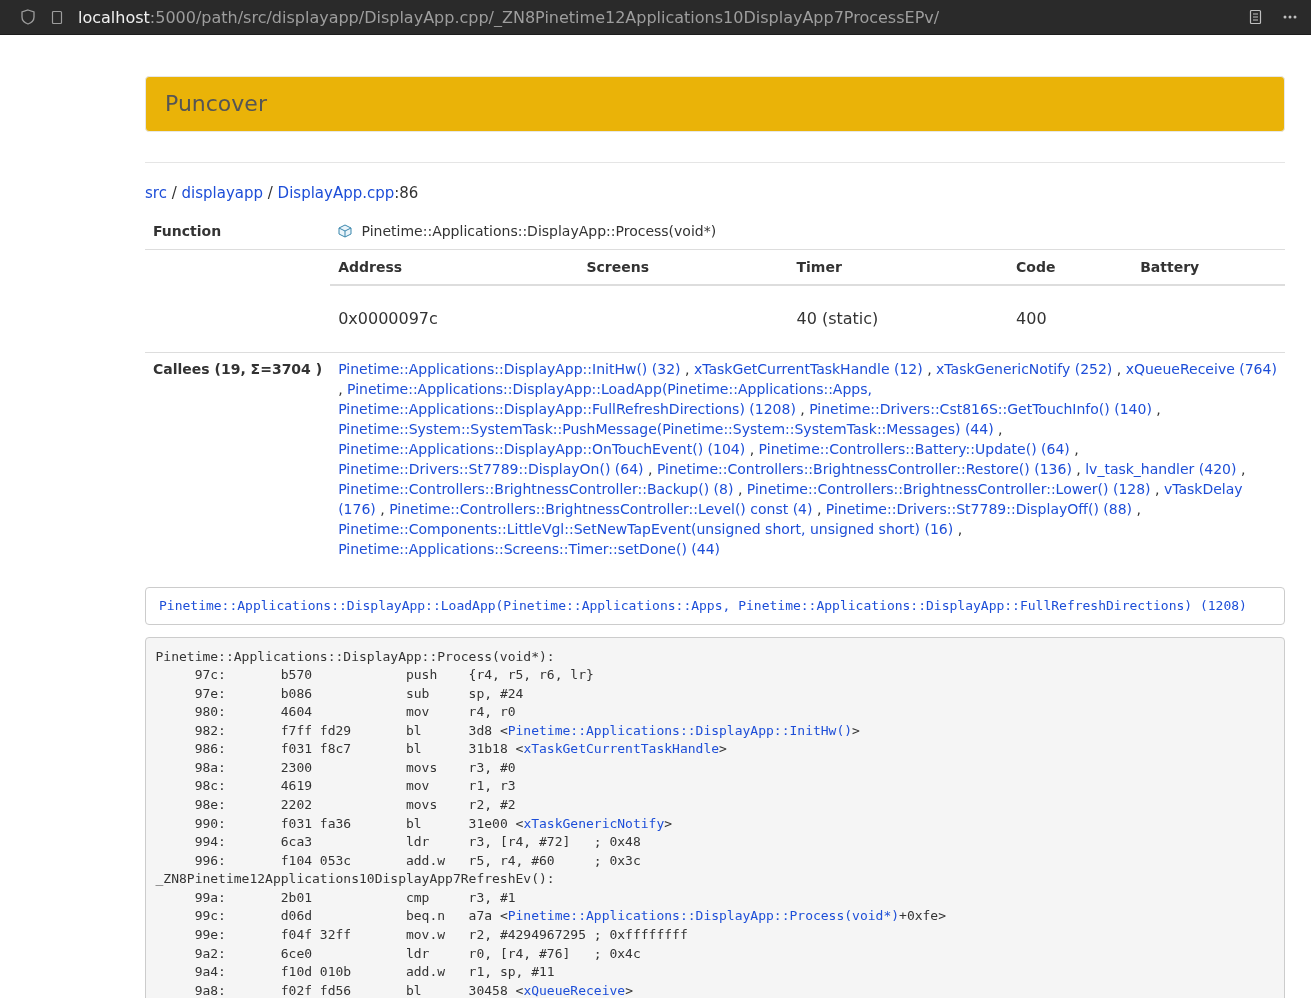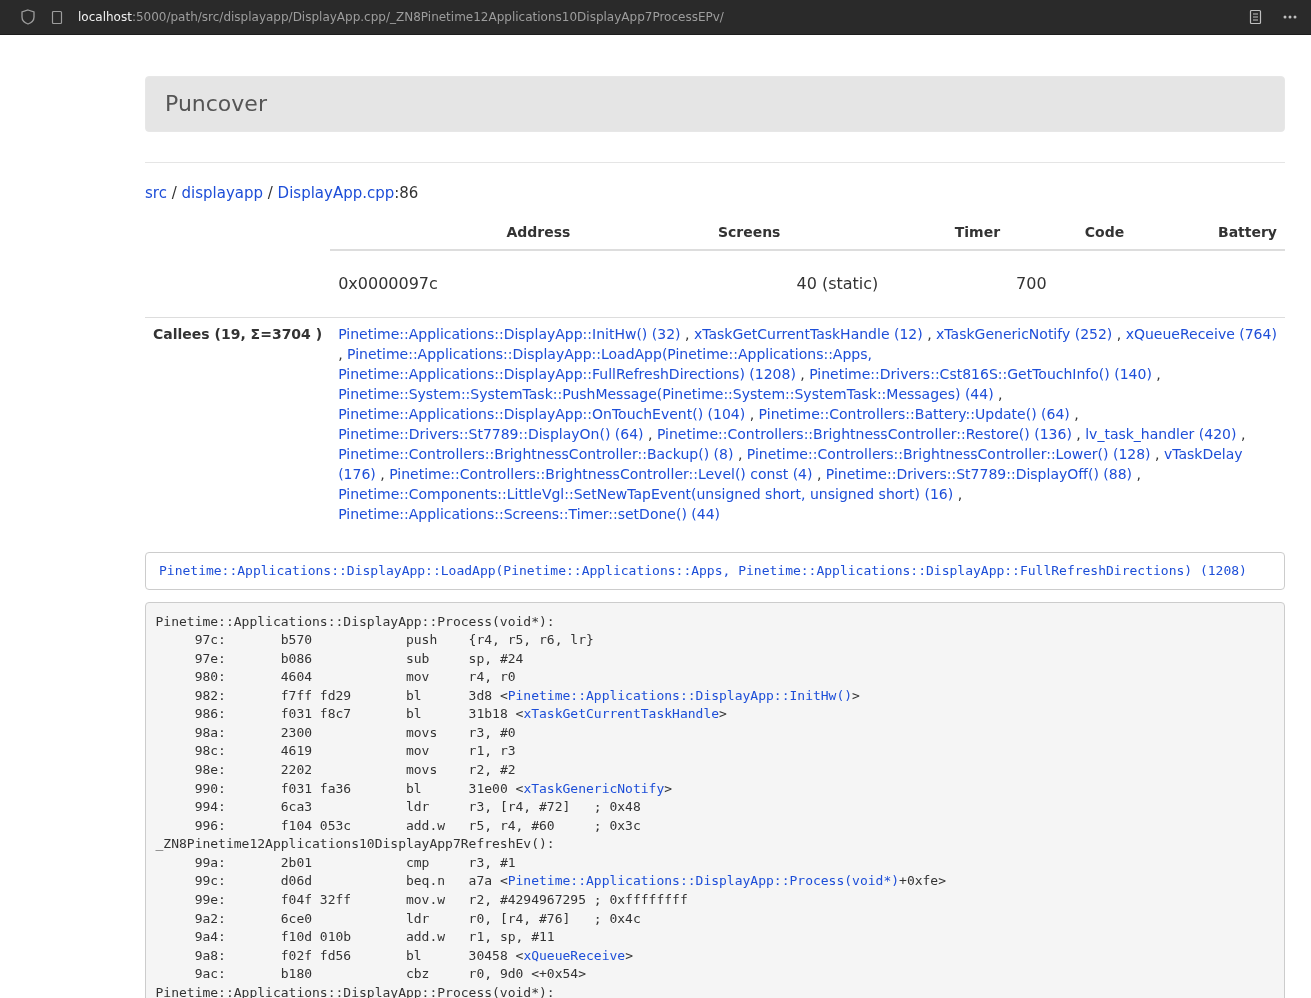--- a/index.html
+++ b/index.html
@@ -21,36 +21,36 @@
   .chrome {
     height: 35px;
     background: #2a2a2a;
     border-bottom: 1px solid #1c1c1c;
     display: flex;
     align-items: center;
     padding: 0 12px 0 20px;
   }
   .chrome .cicon { display: inline-flex; align-items: center; margin-right: 14px; }
   .url {
-    font-size: 12px;
+    font-size: 16px;
     color: #9d9d9d;
     white-space: nowrap;
     overflow: hidden;
   }
   .url .host { color: #f1f1f1; }
   .chrome-spacer { flex: 1; }
   .chrome .ricon { display: inline-flex; align-items: center; margin-left: 18px; }
 
   
   .page { height: 963px; overflow: hidden; background: #fff; }
   .container { margin-left: 145px; width: 1140px; }
 
   .navbar {
     margin-top: 41px;
-    background: #e5e5e5;
+    background: #eab308;
     border: 1px solid #e7e7e7;
     border-radius: 4px;
     padding: 14px 19px;
     min-height: 55px;
   }
   .brand { font-size: 22px; line-height: 26px; color: #555; cursor: pointer; }
 
   hr.rule { border: 0; border-top: 1px solid #e5e5e5; margin: 30px 0 0 0; }
 
   .breadcrumb { margin-top: 20px; font-size: 15px; line-height: 20px; }
@@ -69,21 +69,21 @@
     line-height: 20px;
   }
   table.fn > tbody > tr:first-child > th,
   table.fn > tbody > tr:first-child > td { border-top: 0; }
   th.rowhdr { width: 152px; font-weight: bold; white-space: nowrap; }
   td.nopad { padding: 0 !important; }
 
   table.inner { width: 100%; border-collapse: collapse; }
   table.inner th {
     font-weight: bold;
-    text-align: right;
+    text-align: left;
     padding: 7px 8px;
     border-bottom: 2px solid #ddd;
     font-size: 14px; line-height: 20px;
   }
   table.inner td { padding: 23px 8px; font-size: 16px; line-height: 20px; }
   .col-address { width: 26%; }
   .col-remarks { width: 22%; }
   .col-stack   { width: 23%; }
   .col-code    { width: 13%; }
   .col-static  { width: 16%; }
@@ -160,40 +160,52 @@
       <div class="navbar">
         <span class="brand">Puncover</span>
       </div>
 
       <hr class="rule">
 
       <div class="breadcrumb"><a class="lnk">src</a><span class="bc-sep"> / </span><a class="lnk">displayapp</a><span class="bc-sep"> / </span><a class="lnk">DisplayApp.cpp</a><span>:86</span></div>
 
       <table class="fn">
         <tbody>
+          <tr>
+            <th class="rowhdr">Function</th>
+            <td>
+              <span class="fn-icon">
+                <svg width="14" height="14" viewBox="0 0 14 14">
+                  <path d="M7 1 L13 4 V10 L7 13 L1 10 V4 Z" fill="#eaf4fa" stroke="#3a87ad" stroke-width="1"></path>
+                  <path d="M1 4 L7 7 L13 4 M7 7 V13" fill="none" stroke="#3a87ad" stroke-width="1"></path>
+                </svg>
+              </span>
+              <span>Pinetime::Applications::DisplayApp::Process(void*)</span>
+            </td>
+          </tr>
 
           <tr>
             <th class="rowhdr"></th>
             <td class="nopad">
               <table class="inner">
                 <thead>
                   <tr>
                     <th class="col-address">Address</th>
                     <th class="col-remarks">Screens</th>
                     <th class="col-stack">Timer</th>
                     <th class="col-code">Code</th>
                     <th class="col-static">Battery</th>
                   </tr>
                 </thead>
                 <tbody>
                   <tr>
                     <td>0x0000097c</td>
                     <td></td>
                     <td>40 (static)</td>
-                    <td>700</td>
+                    <td>400</td>
                     <td></td>
                   </tr>
                 </tbody>
               </table>
             </td>
           </tr>
 
 
           <tr>
             <th class="rowhdr">Callees (19, Σ=3704 )</th>

